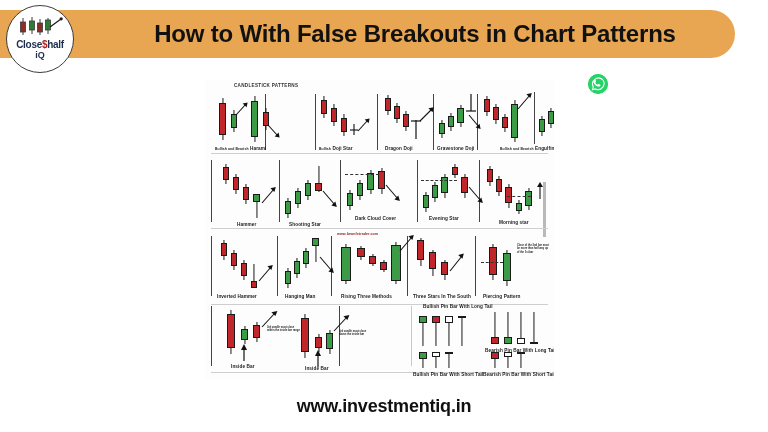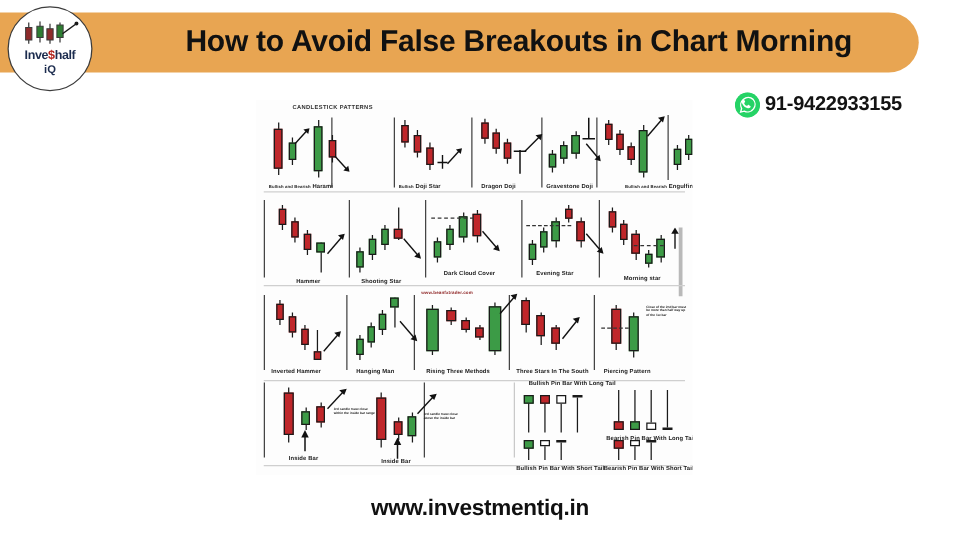--- a/index.html
+++ b/index.html
@@ -131,46 +131,45 @@
     left: 0; top: 396px; width: 768px;
     text-align: center;
     font-size: 18px; font-weight: bold; color: #111;
     letter-spacing: -0.2px;
   }
 </style>
 </head>
 <body>
 
 <div id="header-bar"></div>
-<div id="header-title">How to Avoid False Breakouts in Chart Morning</div>
+<div id="header-title">How to With False Breakouts in Chart Patterns</div>
 
 <div id="logo-badge">
   <svg id="logo-candles" viewBox="0 0 46 22">
     <line x1="6" y1="1" x2="6" y2="18" stroke="#3a3a3a" stroke-width="1"></line>
     <rect x="3.5" y="5" width="5" height="10" fill="#8e2b2b" stroke="#3a3a3a" stroke-width="0.8"></rect>
     <line x1="15" y1="0" x2="15" y2="17" stroke="#3a3a3a" stroke-width="1"></line>
     <rect x="12.5" y="4" width="5" height="9" fill="#2e7d32" stroke="#3a3a3a" stroke-width="0.8"></rect>
     <line x1="23" y1="2" x2="23" y2="18" stroke="#3a3a3a" stroke-width="1"></line>
     <rect x="20.5" y="6" width="5" height="9" fill="#8e2b2b" stroke="#3a3a3a" stroke-width="0.8"></rect>
     <line x1="31" y1="1" x2="31" y2="17" stroke="#3a3a3a" stroke-width="1"></line>
     <rect x="28.5" y="3" width="5" height="10" fill="#2e7d32" stroke="#3a3a3a" stroke-width="0.8"></rect>
     <line x1="33" y1="10" x2="44" y2="2" stroke="#1b1b1b" stroke-width="1.2"></line>
     <circle cx="44.2" cy="1.8" r="1.6" fill="#1b1b1b"></circle>
   </svg>
-  <div class="logo-line1"><span>Inve</span><span class="dollar">$</span><span>half</span></div>
+  <div class="logo-line1"><span>Close</span><span class="dollar">$</span><span>half</span></div>
   <div class="logo-line2">iQ</div>
 </div>
 
 <div id="phone-block">
   <svg id="whatsapp-icon" viewBox="0 0 20 20">
     <circle cx="10" cy="10" r="10" fill="#25d366"></circle>
     <path d="M6.2 5.6c.4-.2.9-.2 1.1.2l.7 1.2c.2.3.1.6-.1.8l-.4.4c-.1.1-.2.3-.1.5.3.8 1.1 1.6 1.9 1.9.2.1.4 0 .5-.1l.4-.4c.2-.2.5-.3.8-.1l1.2.7c.4.2.4.7.2 1.1-.5.7-1.4 1-2.2.8C8 12.2 6.3 10.5 5.5 8.4c-.3-.9 0-1.8.7-2.8z" fill="#ffffff"></path>
     <path d="M14.5 5.5a6 6 0 0 0-9.2 7.4l-.8 2.8 2.9-.8a6 6 0 0 0 7.1-9.4z" fill="none" stroke="#ffffff" stroke-width="1.1"></path>
   </svg>
-  <span id="phone-number">91-9422933155</span>
 </div>
 
 <div id="chart-image">
 
   <div id="chart-caption">CANDLESTICK PATTERNS</div>
   <div id="scrollbar-strip"></div>
 
   <div class="hrule" style="left:6px;  top:73px;  width:337px;"></div>
   <div class="hrule" style="left:6px;  top:148px; width:337px;"></div>
   <div class="hrule" style="left:6px;  top:224px; width:337px;"></div>

